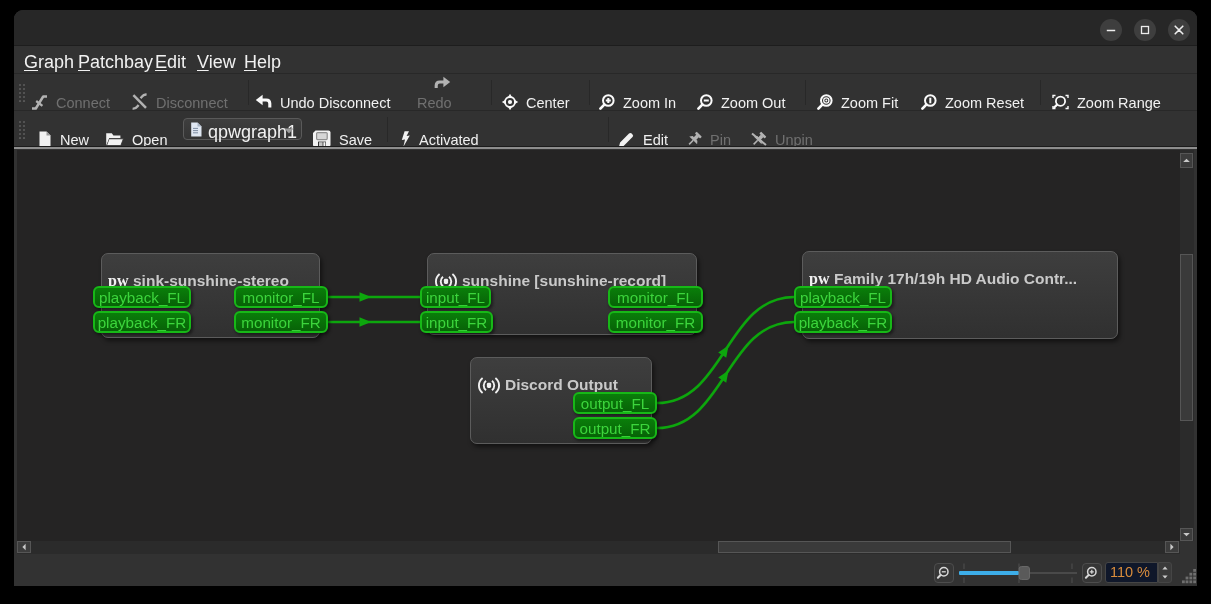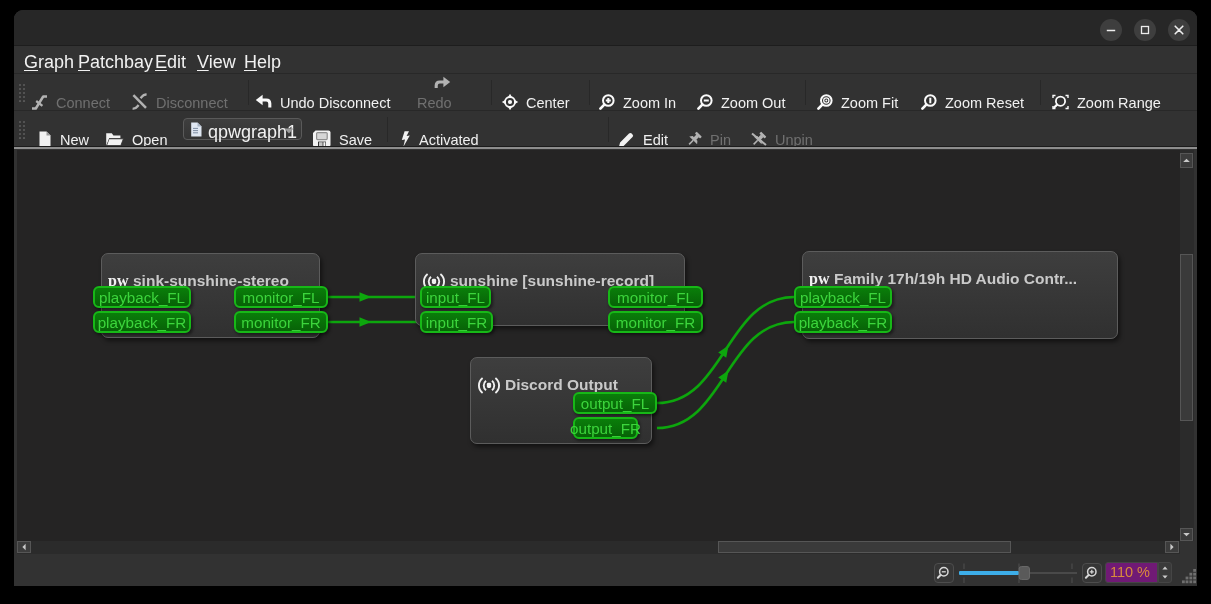--- a/index.html
+++ b/index.html
@@ -290,21 +290,21 @@
       <path d="M371,322 l-11.5,-4.8 v9.6 z"></path>
       <path d="M731,350 l-11.5,-4.8 v9.6 z" transform="rotate(-57 725.5 350)"></path>
       <path d="M731,375 l-11.5,-4.8 v9.6 z" transform="rotate(-57 725.5 375)"></path>
     </g>
   </svg>
   <div class="node" style="left:87px; top:243px; width:219px; height:85px;">
     <div class="ntitle"><svg width="21" height="17" style="margin-top:2px;">
           <text x="0" y="12" fill="#f0f0f0" font-size="16" font-weight="bold" font-family="Liberation Serif">pw</text>
         </svg>sink-sunshine-stereo</div>
   </div>
-  <div class="node" style="left:401px; top:243px; width:270px; height:73px;text-decoration:underline;">
+  <div class="node" style="left:413px; top:243px; width:270px; height:82px;text-decoration:underline;">
     <div class="ntitle"><svg width="24" height="19">
           <g stroke="#f0f0f0" fill="none">
             <path d="M5.6,2 a9.5,9.5 0 0 0 0,15" stroke-width="1.9"></path>
             <path d="M9,4.8 a6,6 0 0 0 0,9.4" stroke-width="1.9"></path>
             <path d="M18.4,2 a9.5,9.5 0 0 1 0,15" stroke-width="1.9"></path>
             <path d="M15,4.8 a6,6 0 0 1 0,9.4" stroke-width="1.9"></path>
           </g>
           <rect x="9.9" y="6.8" width="4.2" height="5.2" rx="1.4" fill="#f0f0f0"></rect>
         </svg>sunshine [sunshine-record]</div>
   </div>
@@ -328,21 +328,21 @@
   <div class="port" style="left:79px; top:301px; width:98px;">playback_FR</div>
   <div class="port" style="left:220px; top:276px; width:94px;">monitor_FL</div>
   <div class="port" style="left:220px; top:301px; width:94px;">monitor_FR</div>
   <div class="port" style="left:406px; top:276px; width:71px;">input_FL</div>
   <div class="port" style="left:406px; top:301px; width:73px;">input_FR</div>
   <div class="port" style="left:594px; top:276px; width:95px;">monitor_FL</div>
   <div class="port" style="left:594px; top:301px; width:95px;">monitor_FR</div>
   <div class="port" style="left:780px; top:276px; width:98px;">playback_FL</div>
   <div class="port" style="left:780px; top:301px; width:98px;">playback_FR</div>
   <div class="port" style="left:559px; top:382px; width:84px;">output_FL</div>
-  <div class="port" style="left:559px; top:407px; width:65px;">output_FR</div>
+  <div class="port" style="left:559px; top:407px; width:84px;">output_FR</div>
   <div class="vsb">
     <div class="sbbtn" style="left:0px; top:3px; width:13px; height:15px;">
       <svg width="11" height="13">
           <path d="M2.2,8 L5.5,4.8 L8.8,8 z" fill="#c9c9c9"></path>
         </svg>
     </div>
     <div class="sbthumb" style="left:0px; top:104px; width:13px; height:167px;"></div>
     <div class="sbbtn" style="left:0px; top:378px; width:13px; height:13px;">
       <svg width="11" height="11">
           <path d="M2.2,4 L5.5,7.2 L8.8,4 z" fill="#c9c9c9"></path>
@@ -384,21 +384,21 @@
       <rect x="70" y="12" width="48" height="2" fill="#4a4a4a"></rect>
       <rect x="60" y="6.5" width="10.5" height="13" rx="2.5" fill="#5a5a5a" stroke="#686868" stroke-width="1"></rect>
     </svg>
     <div class="zbtn" style="left:1068px; top:9px;">
       <svg width="17" height="17">
           <circle cx="7.8" cy="6.8" r="4.2" fill="none" stroke="#d8d8d8" stroke-width="1.5"></circle>
           <path d="M4.6,10 L1.9,12.7" stroke="#d8d8d8" stroke-width="2" stroke-linecap="round"></path>
           <path d="M5.8,6.8 h4 M7.8,4.8 v4" stroke="#d8d8d8" stroke-width="1.3"></path>
         </svg>
     </div>
-    <div style="position:absolute;left:1091px;top:8px;width:53px;height:21px;background:#701a75;border:1px solid #454545;border-radius:3px 0 0 3px;">
+    <div style="position:absolute;left:1091px;top:8px;width:53px;height:21px;background:#0f172a;border:1px solid #454545;border-radius:3px 0 0 3px;">
       <span style="position:absolute;right:7px;top:1px;color:#d98c3c;font-size:14.5px;">110 %</span>
     </div>
     <div style="position:absolute;left:1144px;top:8px;width:14px;height:21px;background:#3a3a3a;border:1px solid #454545;border-radius:0 3px 3px 0;">
       <svg width="12" height="19" style="position:absolute;left:0;top:0;">
           <path d="M6,3.5 l2.6,3 h-5.2 z" fill="#cccccc"></path>
           <path d="M6,15.5 l2.6,-3 h-5.2 z" fill="#cccccc"></path>
         </svg>
     </div>
     <svg width="15" height="15" style="position:absolute;left:1168px;top:15px;">
       <g fill="#6e6e6e">

